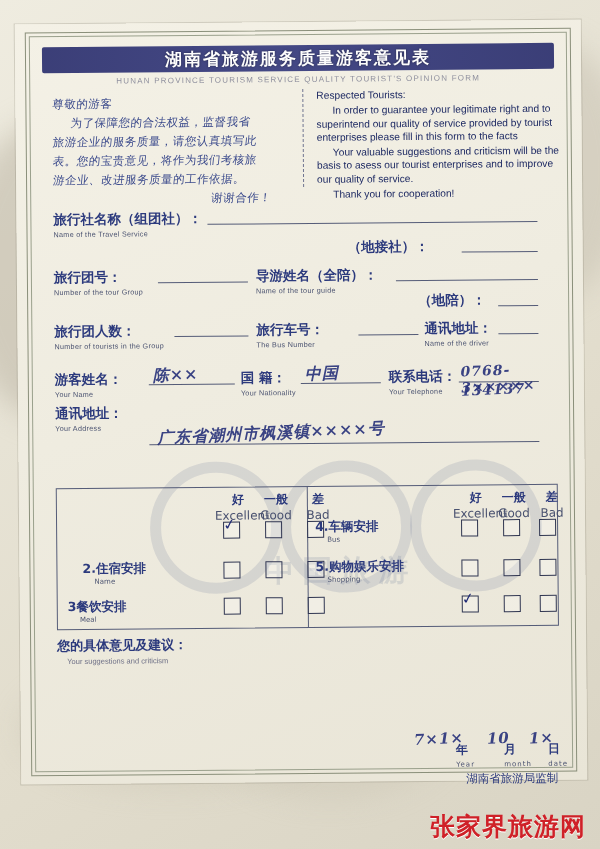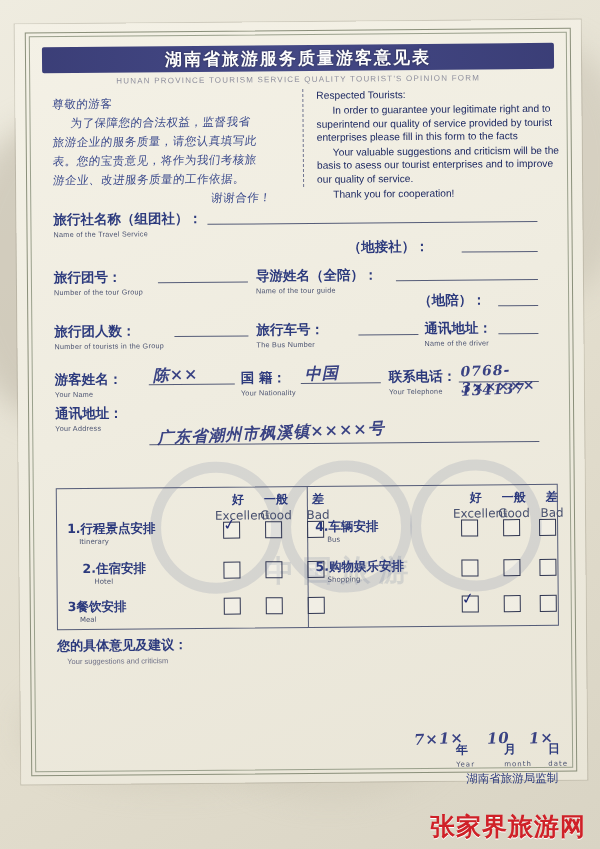--- a/index.html
+++ b/index.html
@@ -254,32 +254,28 @@
         </div>
         <div class="rate-hd" style="left:434px;top:4px;">
           <span>一般</span>
           <span class="en">Good</span>
         </div>
         <div class="rate-hd" style="left:472px;top:4px;">
           <span>差</span>
           <span class="en">Bad</span>
         </div>
 
-        <div class="item" style="left:10px;top:32px;">
-          <span>1.</span><span>行程景点安排</span>
-          <span class="en">Itinerary</span>
-        </div>
         <div class="box" style="left:166px;top:34px;"></div>
         <div class="tick" style="left:166px;top:28px;">✓</div>
         <div class="box" style="left:208px;top:34px;"></div>
         <div class="box" style="left:250px;top:34px;"></div>
 
         <div class="item" style="left:25px;top:72px;">
           <span>2.</span><span>住宿安排</span>
-          <span class="en">Hotel</span>
+          <span class="en">Name</span>
         </div>
         <div class="box" style="left:166px;top:74px;"></div>
         <div class="box" style="left:208px;top:74px;"></div>
         <div class="box" style="left:250px;top:74px;"></div>
 
         <div class="item" style="left:10px;top:110px;">
           <span>3</span><span>餐饮安排</span>
           <span class="en">Meal</span>
         </div>
         <div class="box" style="left:166px;top:110px;"></div>

